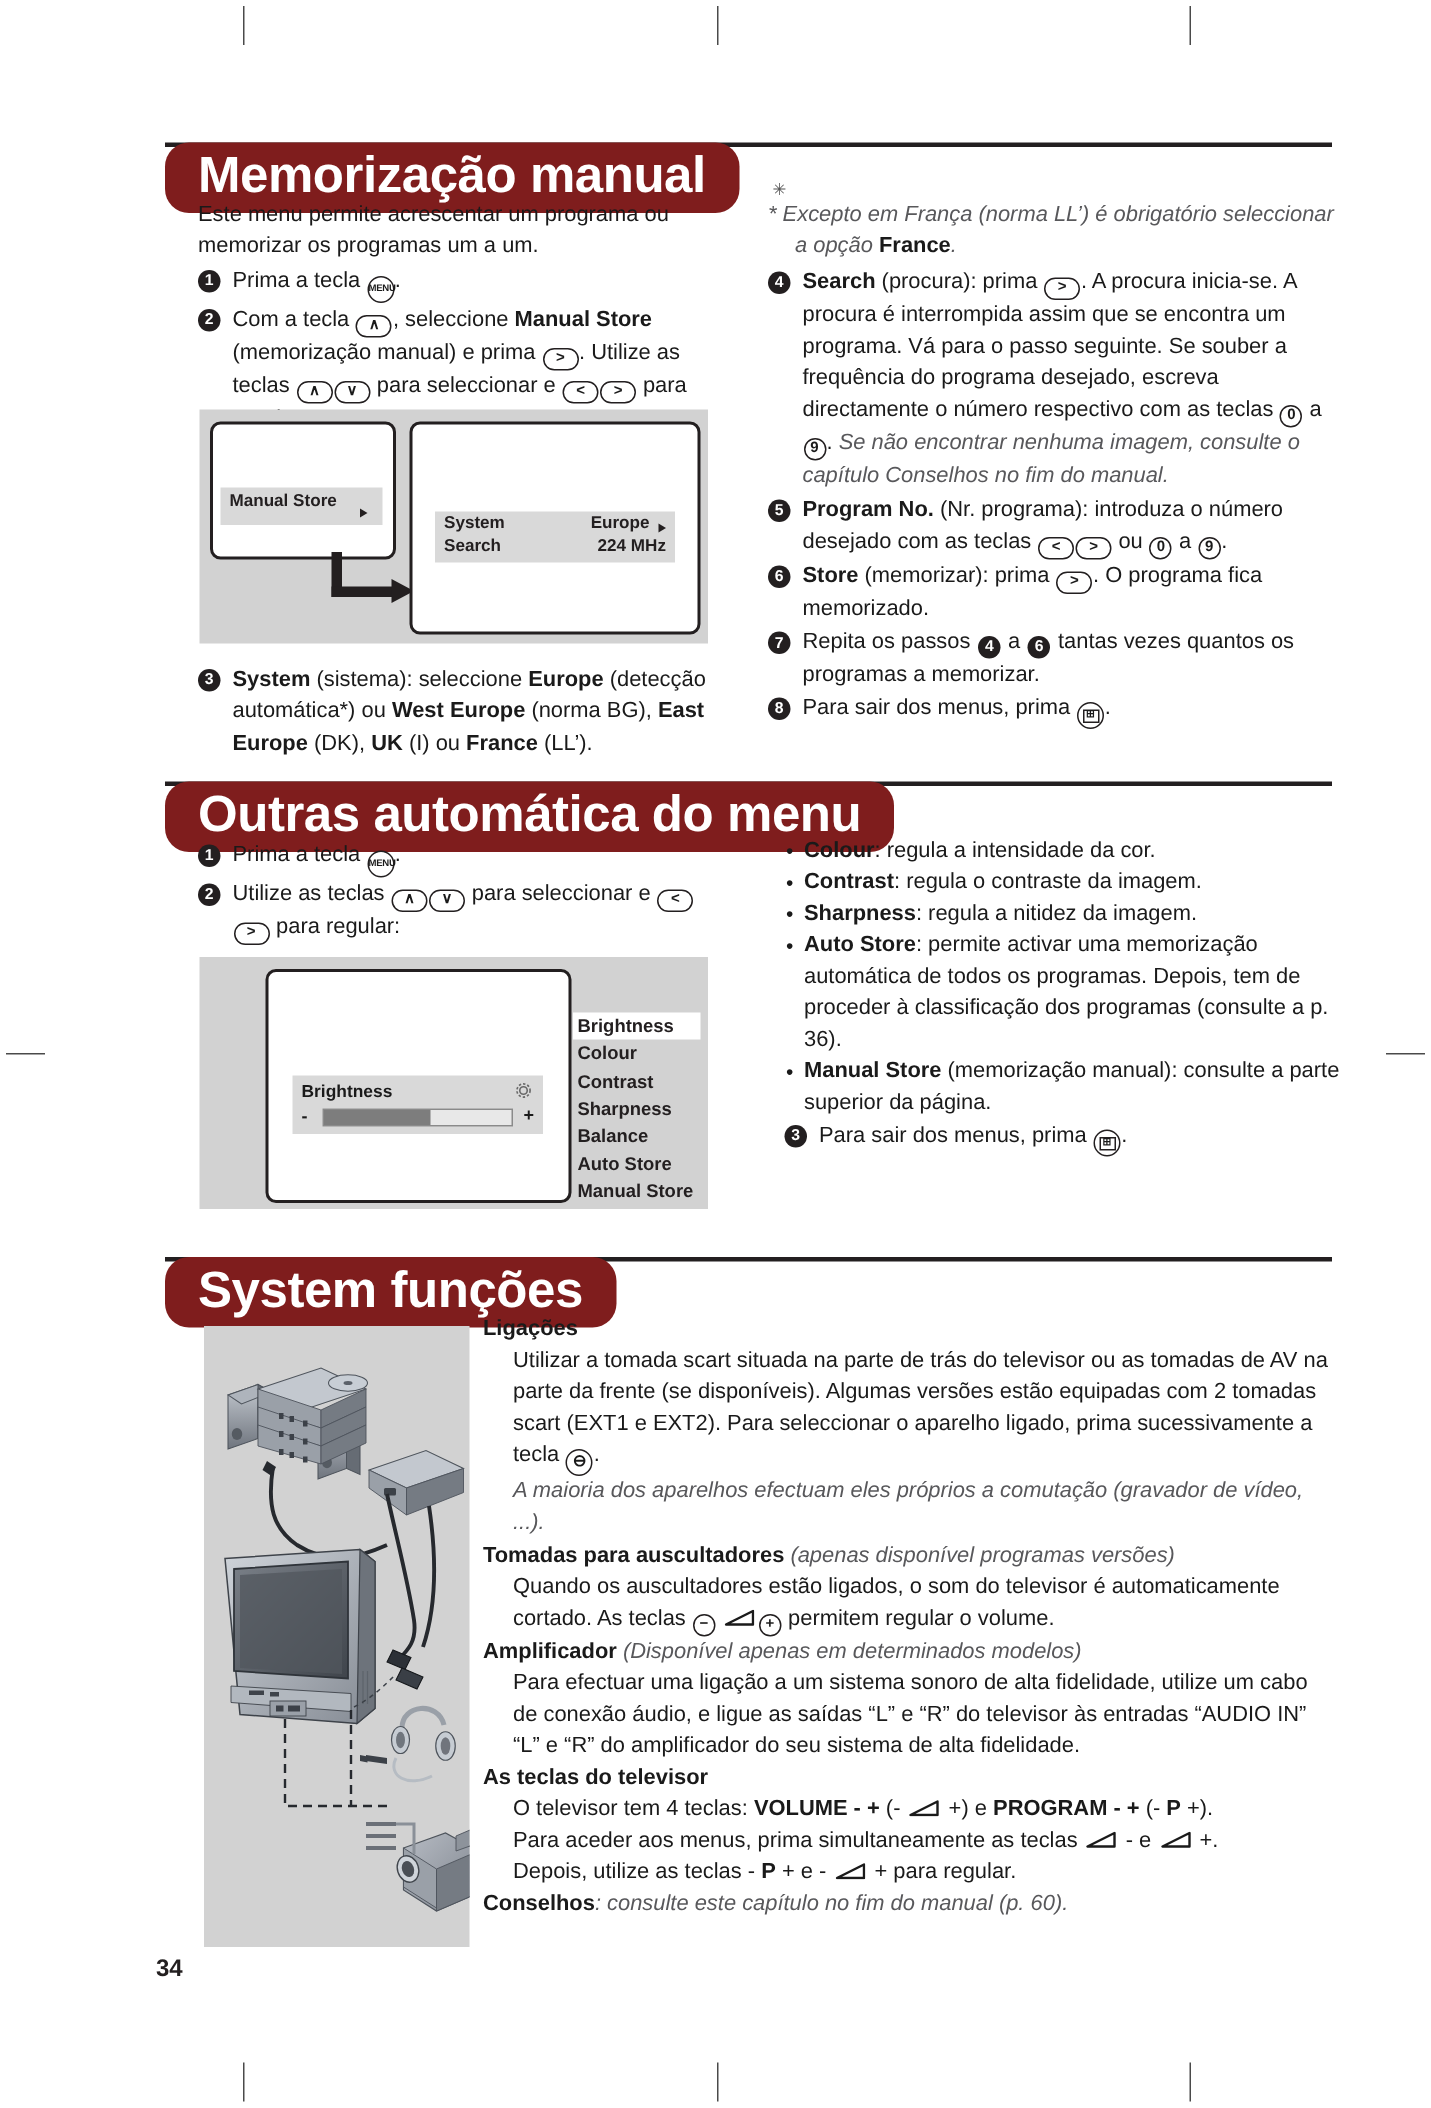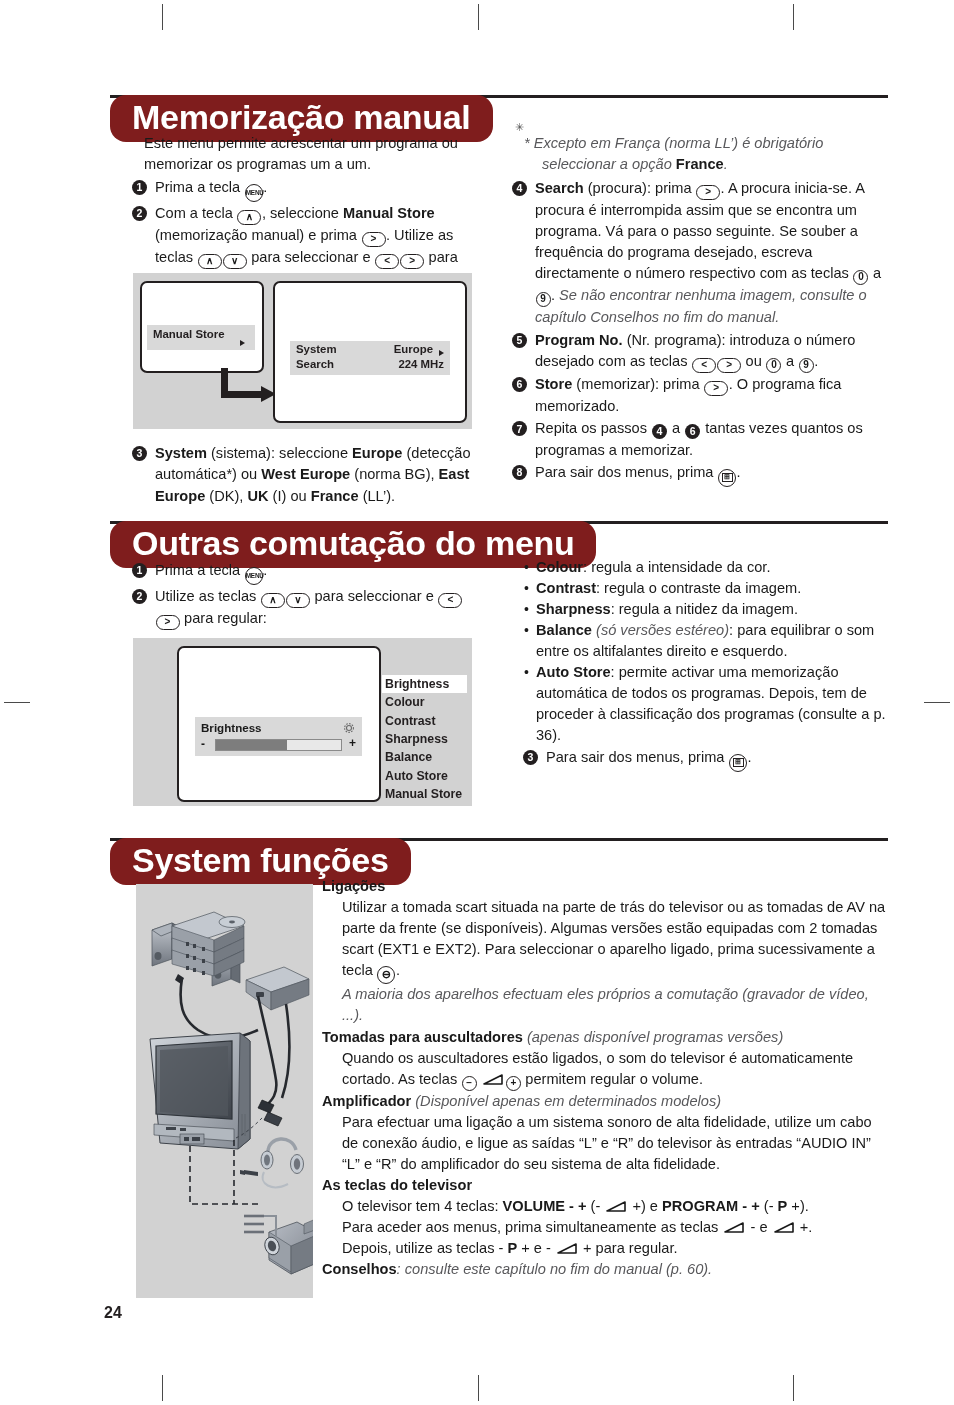--- a/index.html
+++ b/index.html
@@ -29,21 +29,21 @@
     font-weight:bold;
     letter-spacing:-0.3px;
     padding:3px 22px 6px 22px;
     white-space:nowrap;
     line-height:1.12;
     font-family:"Liberation Sans", sans-serif;
   }
 
   
   .col{position:absolute;font-size:14.6px;line-height:1.46;}
-  .col p{margin:0 0 1px 12px;}
+  .col p{margin:0 0 1px 0;}
   b,strong{font-weight:bold;}
   i,em{font-style:italic;color:#58585b;}
 
   .step{position:relative;padding-left:23px;margin-bottom:1px;}
   .num{
     position:absolute;left:0;top:3px;
     width:15px;height:15px;border-radius:50%;
     background:#231f20;color:#fff;
     font-size:10.5px;font-weight:bold;
     display:flex;align-items:center;justify-content:center;
@@ -229,21 +229,21 @@
       programas a memorizar.
     </div>
 
     <div class="step">
       <span class="num">8</span>
       Para sair dos menus, prima <span class="key exit"><span class="inner">⊞</span></span>.
     </div>
   </div>
 
   <div class="sec-rule" style="left:110px;top:521px;width:778px;"></div>
-  <div class="pill" style="left:110px;top:521px;">Outras comutação do menu</div>
+  <div class="pill" style="left:110px;top:521px;">Outras automática do menu</div>
 
   <div class="col" style="left:132px;top:560px;width:355px;">
     <div class="step">
       <span class="num">1</span>
       Prima a tecla <span class="key menu">MENU</span>.
     </div>
     <div class="step">
       <span class="num">2</span>
       Utilize as teclas <span class="key">∧</span><span class="key">∨</span> para seleccionar e
       <span class="key">&lt;</span><span class="key">&gt;</span> para regular:
@@ -283,24 +283,24 @@
     <div class="bullet">
       <b>Colour</b><span>: regula a intensidade da cor.</span>
     </div>
     <div class="bullet">
       <b>Contrast</b><span>: regula o contraste da imagem.</span>
     </div>
     <div class="bullet">
       <b>Sharpness</b><span>: regula a nitidez da imagem.</span>
     </div>
     <div class="bullet">
-      <b>Balance</b><em> (só versões estéreo)</em><span>: para equilibrar o som entre os altifalantes direito e esquerdo.</span>
+      <b>Auto Store</b><span>: permite activar uma memorização automática de todos os programas. Depois, tem de proceder à classificação dos programas (consulte a p. 36).</span>
     </div>
     <div class="bullet">
-      <b>Auto Store</b><span>: permite activar uma memorização automática de todos os programas. Depois, tem de proceder à classificação dos programas (consulte a p. 36).</span>
+      <b>Manual Store</b><span> (memorização manual): consulte a parte superior da página.</span>
     </div>
     <div class="step" style="margin-top:1px;">
       <span class="num">3</span>
       Para sair dos menus, prima <span class="key exit"><span class="inner">⊞</span></span>.
     </div>
   </div>
 
   <div class="sec-rule" style="left:110px;top:838px;width:778px;"></div>
   <div class="pill" style="left:110px;top:838px;">System funções</div>
 
@@ -482,15 +482,15 @@
             </svg></span>
         + para regular.
       </div>
     </div>
 
     <div>
       <b>Conselhos</b><em>: consulte este capítulo no fim do manual (p. 60).</em>
     </div>
   </div>
 
-  <div class="pageno" style="left:104px;top:1304px;">24</div>
+  <div class="pageno" style="left:104px;top:1304px;">34</div>
 
 </div>
 
 </body></html>

